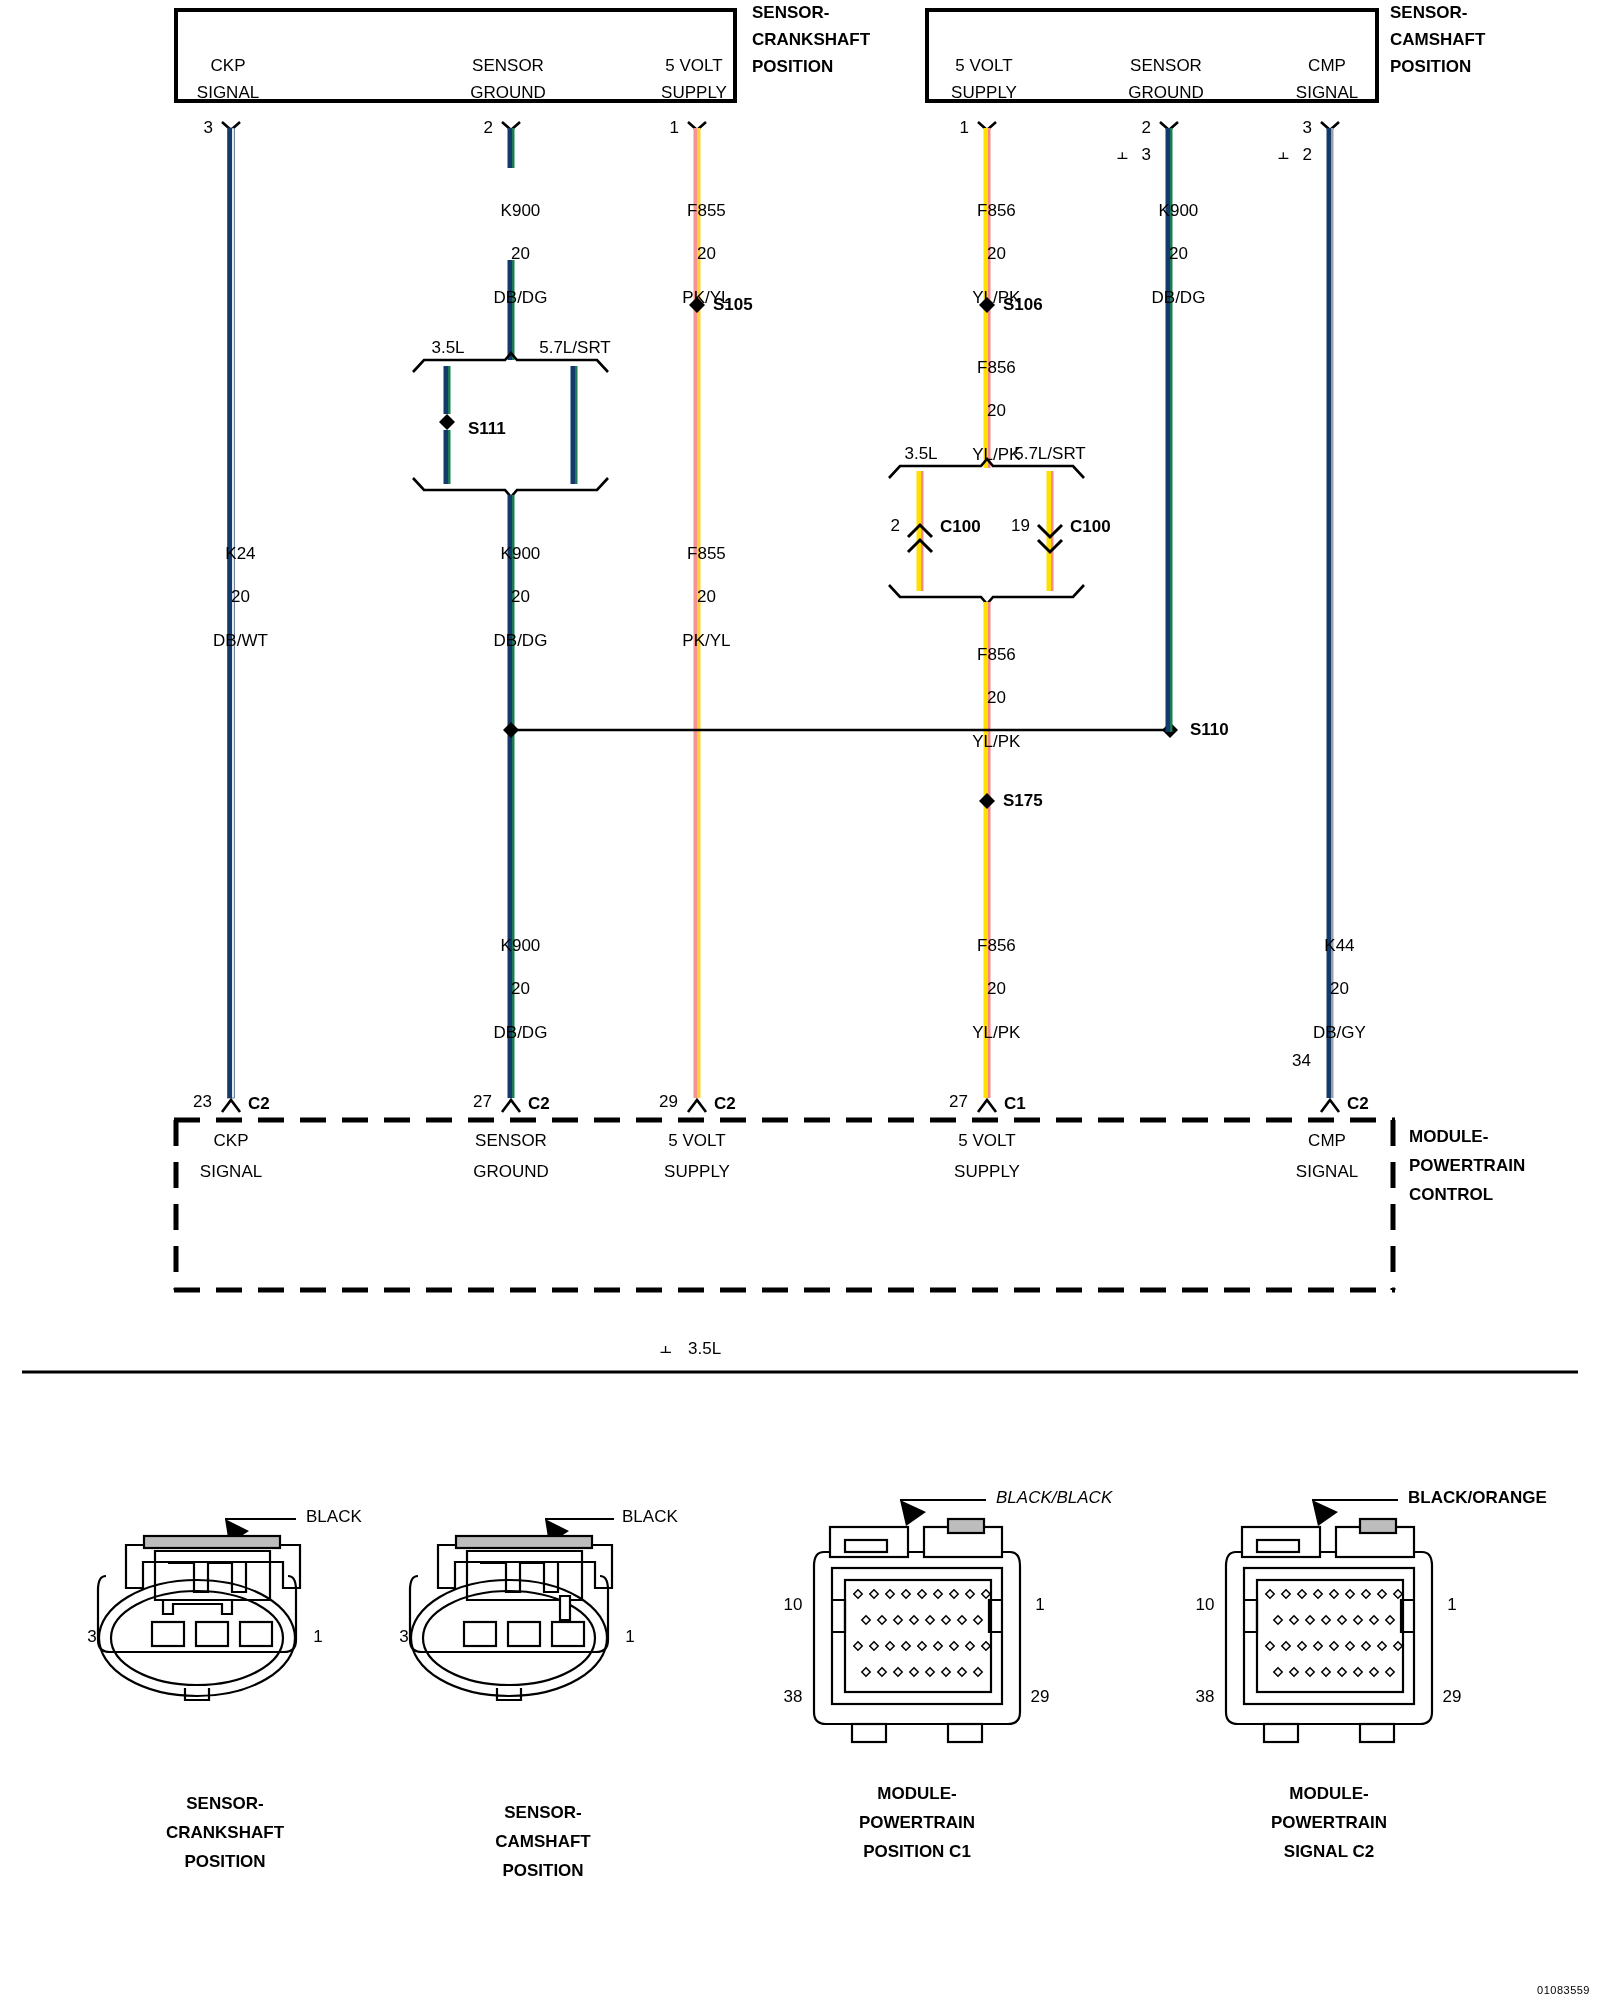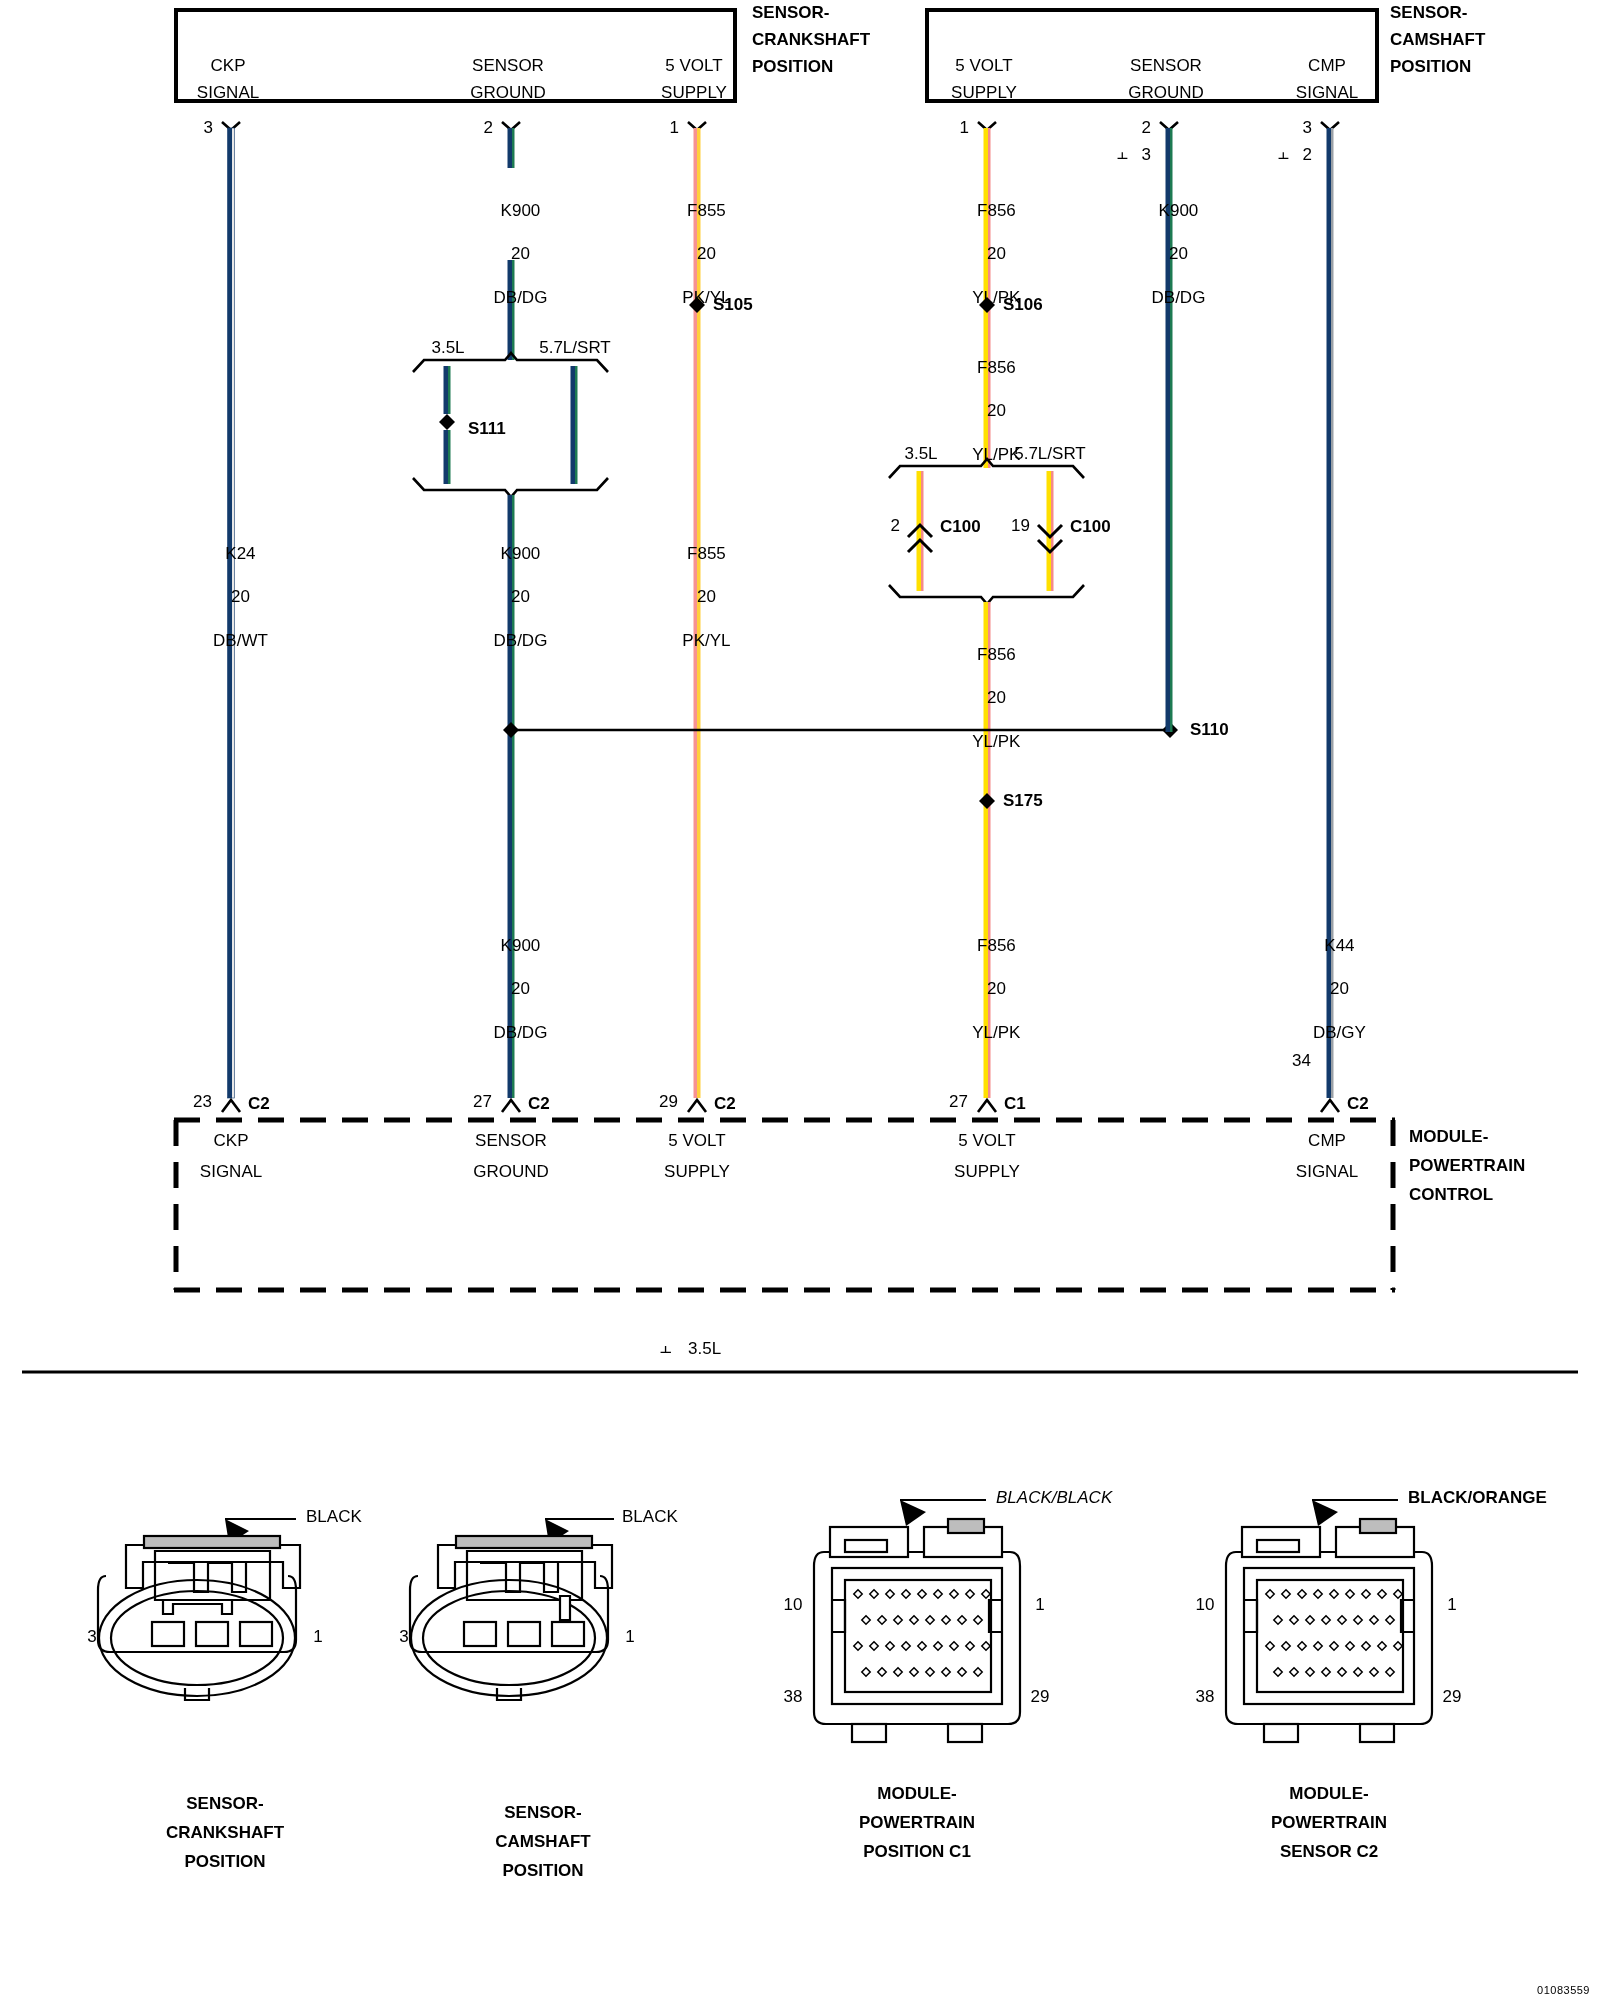--- a/index.html
+++ b/index.html
@@ -472,16 +472,16 @@
   <div class="t tc tb" style="left:543px;top:1804px;">SENSOR-</div>
   <div class="t tc tb" style="left:543px;top:1833px;">CAMSHAFT</div>
   <div class="t tc tb" style="left:543px;top:1862px;">POSITION</div>
 
   <div class="t tc tb" style="left:917px;top:1785px;">MODULE-</div>
   <div class="t tc tb" style="left:917px;top:1814px;">POWERTRAIN</div>
   <div class="t tc tb" style="left:917px;top:1843px;">POSITION C1</div>
 
   <div class="t tc tb" style="left:1329px;top:1785px;">MODULE-</div>
   <div class="t tc tb" style="left:1329px;top:1814px;">POWERTRAIN</div>
-  <div class="t tc tb" style="left:1329px;top:1843px;">SENSOR C2</div>
+  <div class="t tc tb" style="left:1329px;top:1843px;">SIGNAL C2</div>
 
   <div class="footer">01083559</div>
 </div>
 
 </body></html>

